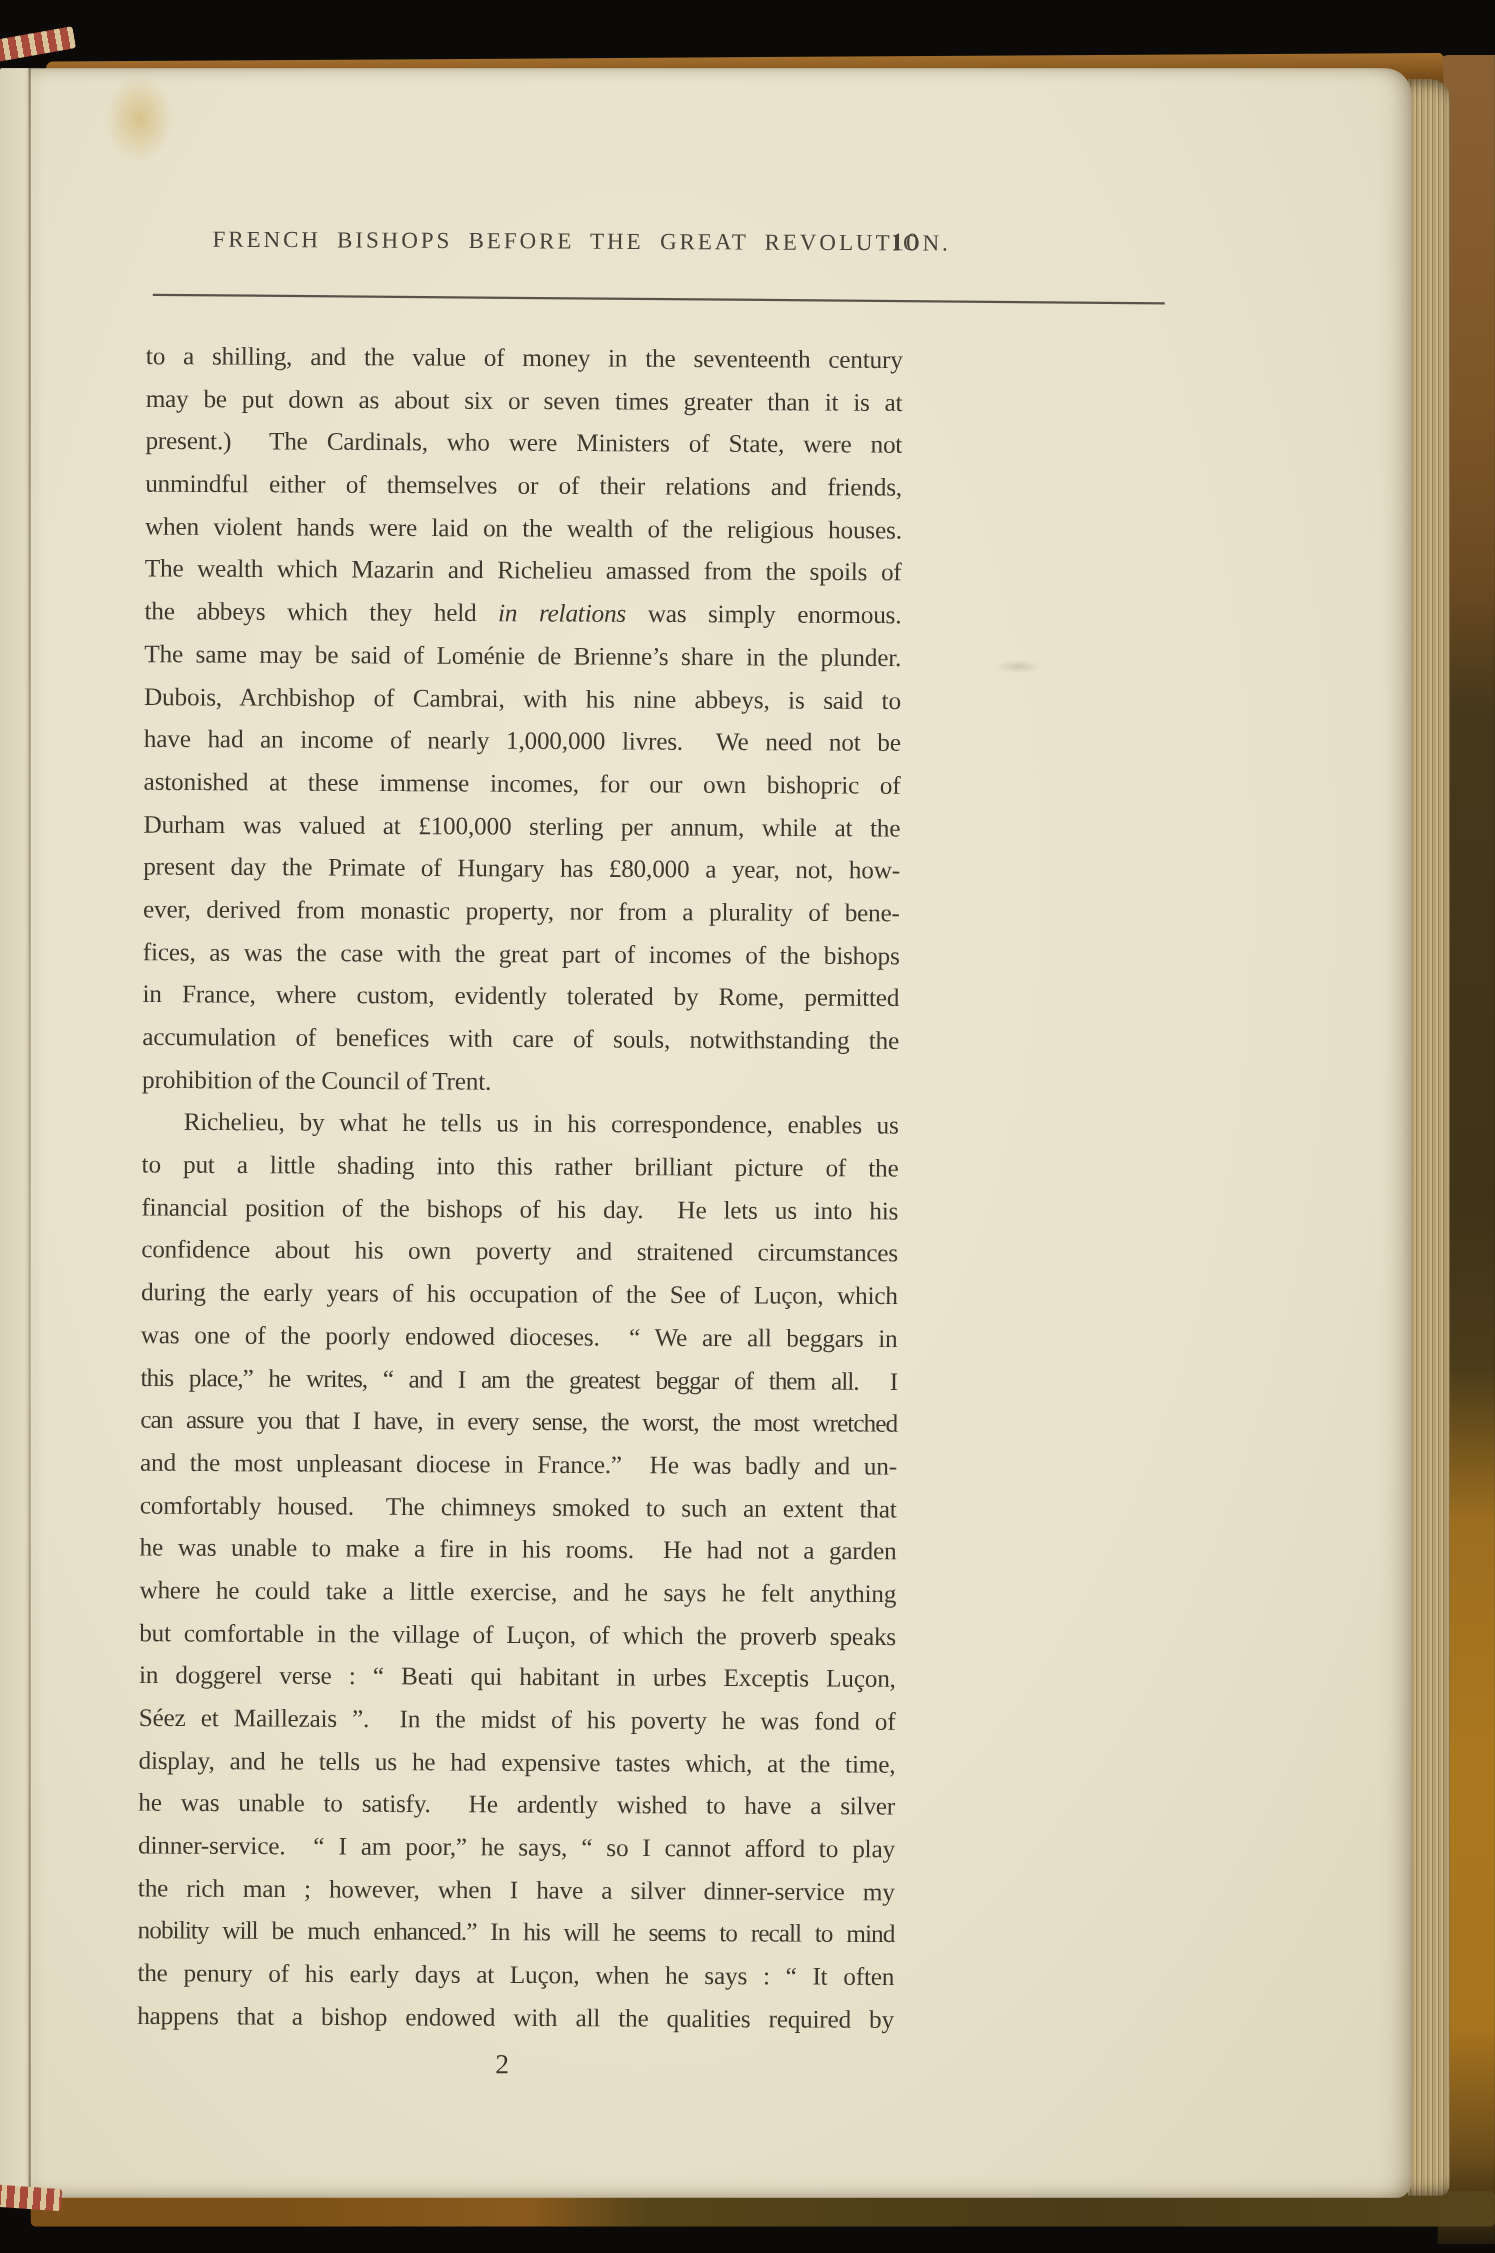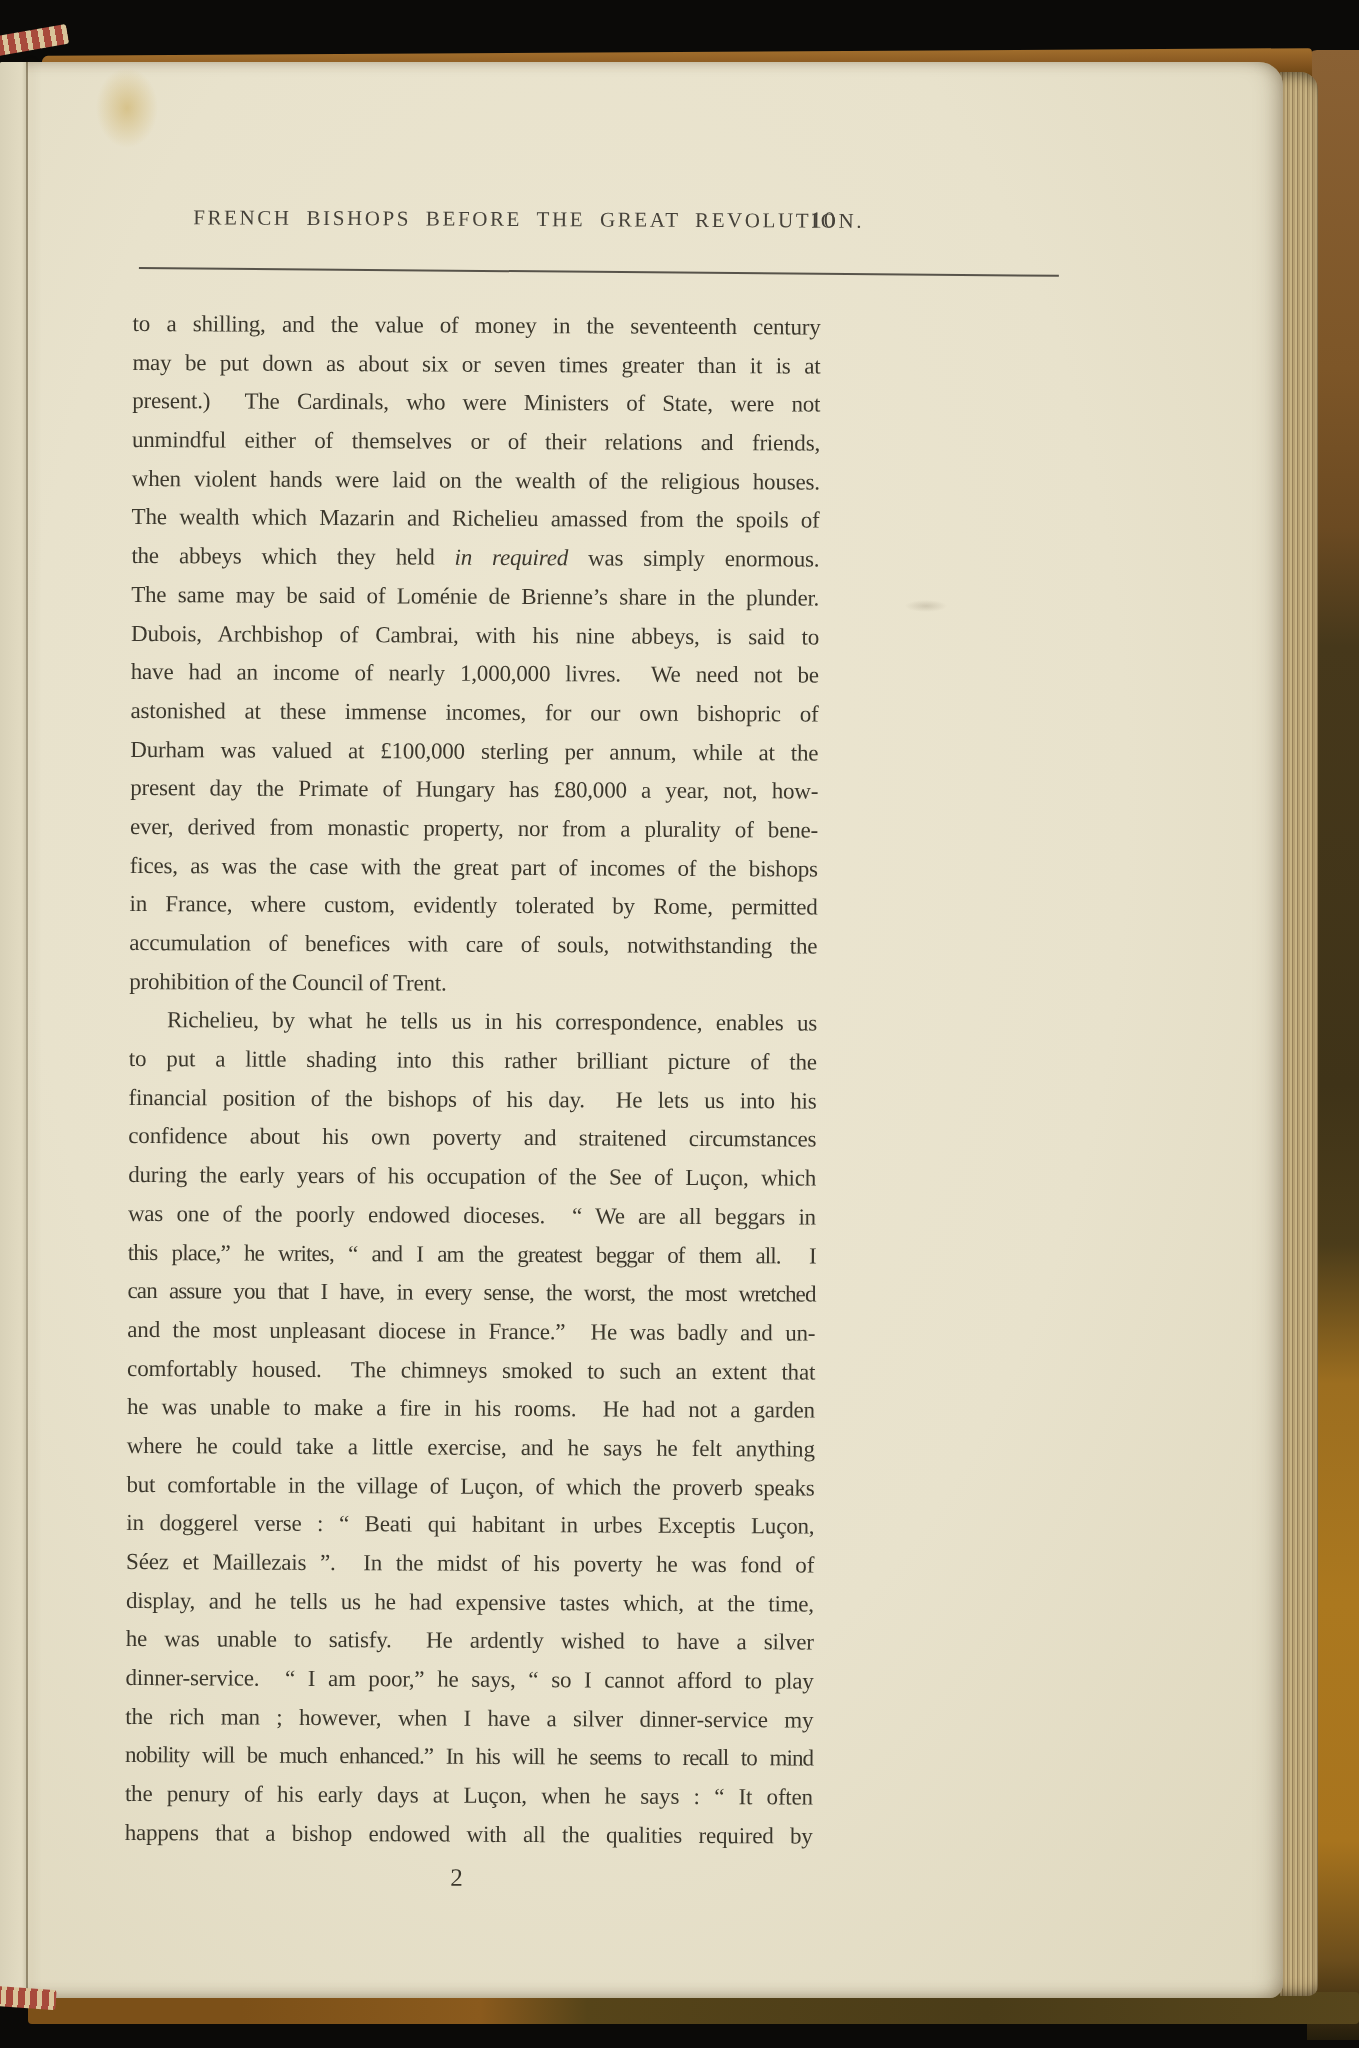--- a/index.html
+++ b/index.html
@@ -139,21 +139,21 @@
       </div>
       <div class="head-rule"></div>
 
       <div class="bodytext" id="bodytext">
           <div class="line"><span>to a shilling, and the value of money in the seventeenth century</span></div>
           <div class="line"><span>may be put down as about six or seven times greater than it is at</span></div>
           <div class="line"><span>present.)  The Cardinals, who were Ministers of State, were not</span></div>
           <div class="line"><span>unmindful either of themselves or of their relations and friends,</span></div>
           <div class="line"><span>when violent hands were laid on the wealth of the religious houses.</span></div>
           <div class="line"><span>The wealth which Mazarin and Richelieu amassed from the spoils of</span></div>
-          <div class="line"><span>the abbeys which they held </span><span class="it">in required</span><span> was simply enormous.</span></div>
+          <div class="line"><span>the abbeys which they held </span><span class="it">in relations</span><span> was simply enormous.</span></div>
           <div class="line"><span>The same may be said of Loménie de Brienne’s share in the plunder.</span></div>
           <div class="line"><span>Dubois, Archbishop of Cambrai, with his nine abbeys, is said to</span></div>
           <div class="line"><span>have had an income of nearly 1,000,000 livres.  We need not be</span></div>
           <div class="line"><span>astonished at these immense incomes, for our own bishopric of</span></div>
           <div class="line"><span>Durham was valued at £100,000 sterling per annum, while at the</span></div>
           <div class="line"><span>present day the Primate of Hungary has £80,000 a year, not, how-</span></div>
           <div class="line"><span>ever, derived from monastic property, nor from a plurality of bene-</span></div>
           <div class="line"><span>fices, as was the case with the great part of incomes of the bishops</span></div>
           <div class="line"><span>in France, where custom, evidently tolerated by Rome, permitted</span></div>
           <div class="line"><span>accumulation of benefices with care of souls, notwithstanding the</span></div>

